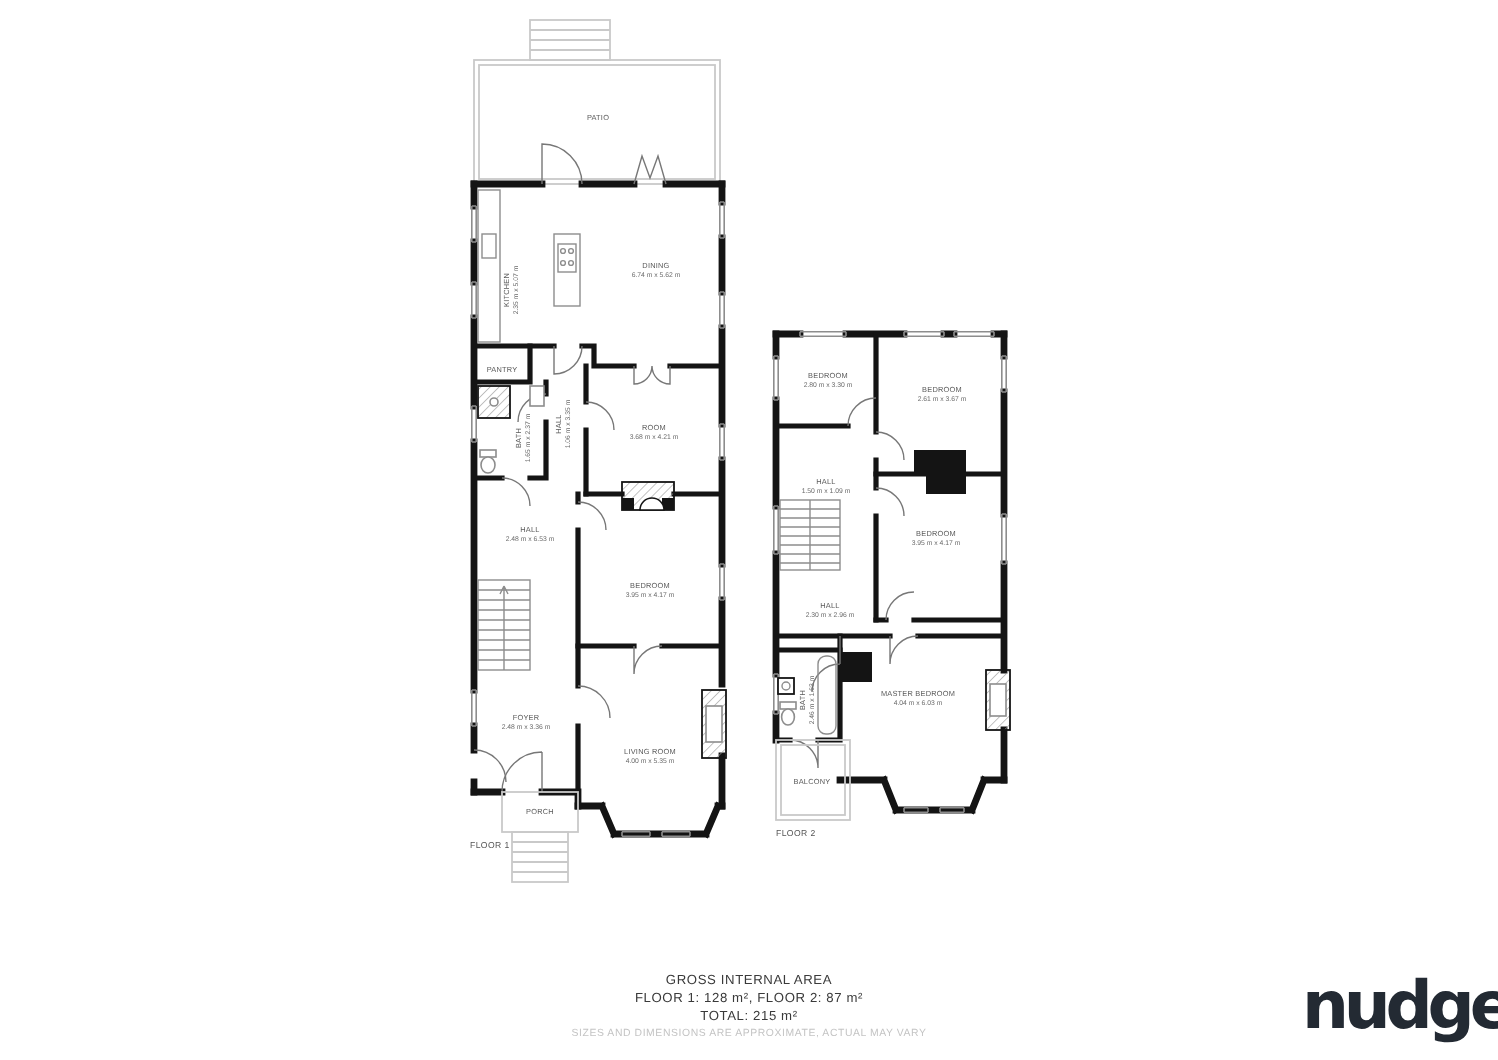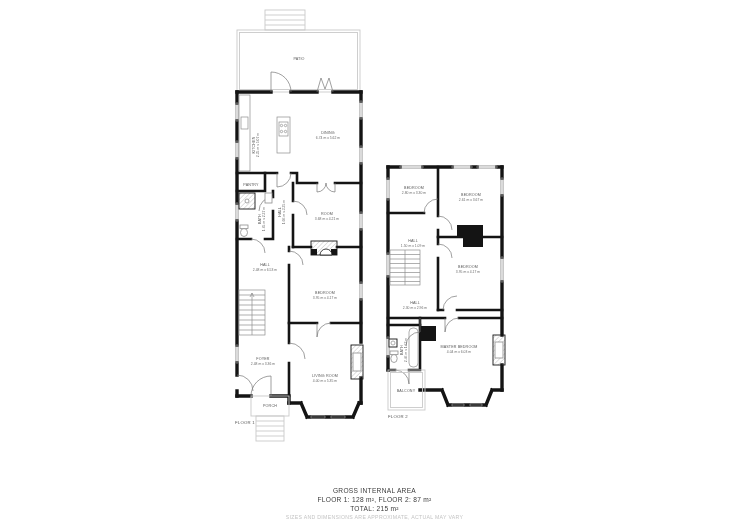--- a/index.html
+++ b/index.html
@@ -290,14 +290,15 @@
     <text class="fl" x="5" y="260">FLOOR 2</text>
   </svg>
 
   <div class="summary">
     <div class="s-title">GROSS INTERNAL AREA</div>
     <div class="s-line">FLOOR 1: 128 m², FLOOR 2: 87 m²</div>
     <div class="s-line">TOTAL: 215 m²</div>
     <div class="s-disc">SIZES AND DIMENSIONS ARE APPROXIMATE, ACTUAL MAY VARY</div>
   </div>
 
+  <div class="logo">nudge</div>
 
 </div>
 
 </body></html>

